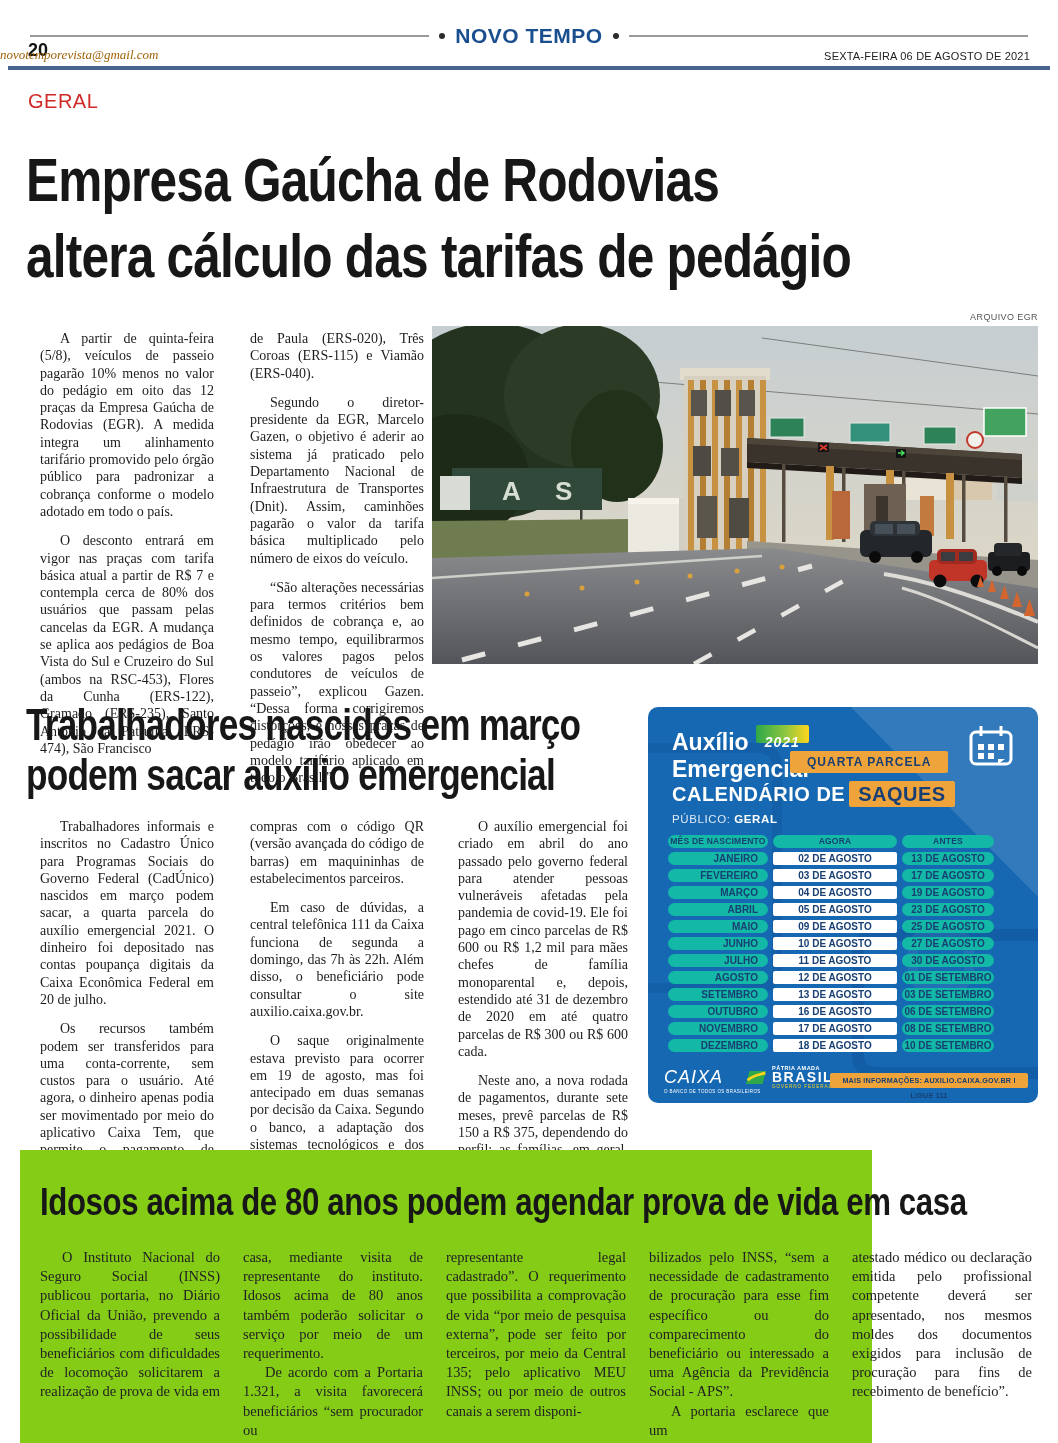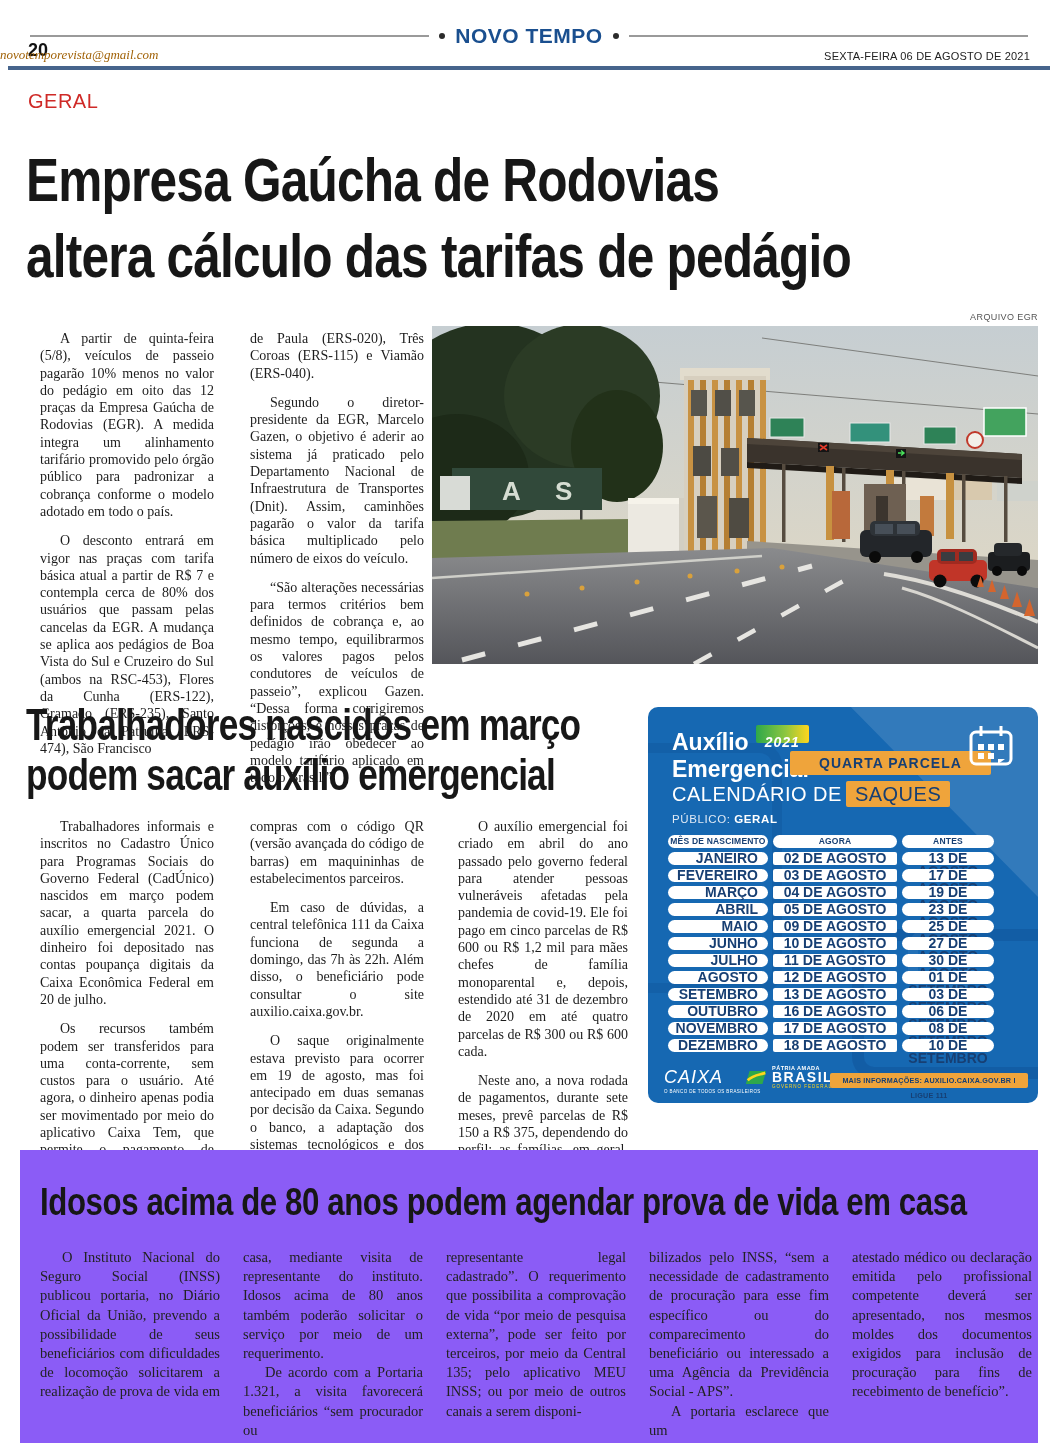--- a/index.html
+++ b/index.html
@@ -41,44 +41,44 @@
 
   
   .info{position:absolute;left:648px;top:707px;width:390px;height:396px;background:#1668b2;border-radius:10px;overflow:hidden;color:#fff}
   .info::before{content:"";position:absolute;inset:0;background:rgba(255,255,255,.12);clip-path:polygon(52% 0,100% 0,100% 48%)}
   .pat{position:absolute;border-radius:22px;pointer-events:none}
   .pat1{left:-36px;top:36px;width:170px;height:250px;border:10px solid rgba(0,30,90,.10)}
   .pat2{right:-24px;bottom:24px;width:210px;height:150px;border:12px solid rgba(0,30,90,.14)}
   .pat3{right:64px;bottom:110px;width:66px;height:66px;border:10px solid rgba(255,255,255,.06)}
   .info-title{position:absolute;left:24px;top:18px;font-size:23px;line-height:27px;font-weight:bold}
   .badge-2021{display:inline-block;vertical-align:3px;margin-left:7px;padding:8px 9px;height:18px;line-height:18px;font-size:14px;font-style:italic;font-weight:bold;color:#fff;background:linear-gradient(90deg,#2ea84a,#8cc63f 55%,#ffd51e);border-radius:2px;letter-spacing:1px}
-  .badge-quarta{position:absolute;left:142px;top:44px;background:#efa43b;color:#173f73;font-weight:bold;font-size:14px;letter-spacing:1px;padding:4px 29px;border-radius:2px}
+  .badge-quarta{position:absolute;left:142px;top:44px;background:#efa43b;color:#173f73;font-weight:bold;font-size:12px;letter-spacing:1px;padding:4px 17px;border-radius:2px}
   .cal-icon{position:absolute;right:24px;top:18px}
-  .cal-title{position:absolute;left:24px;top:76px;font-size:20px;font-weight:normal;letter-spacing:.5px}
+  .cal-title{position:absolute;left:24px;top:76px;font-size:20px;font-weight:bold;letter-spacing:.5px}
   .cal-title .saques{background:#efa43b;color:#173f73;padding:2px 9px;margin-left:4px;border-radius:2px}
   .publico{position:absolute;left:24px;top:106px;font-size:11.5px;letter-spacing:.6px;color:#dfe9f5}
   .publico b{color:#fff}
   .tbl{position:absolute;left:20px;top:128px}
   .trow{display:grid;grid-template-columns:100px 124px 92px;column-gap:5px;margin-bottom:4px}
-  .cell{height:13px;line-height:13px;font-size:14px;font-weight:bold;color:#173f73;border-radius:7px;text-align:center}
-  .cell.orange{background:#ffffff}
+  .cell{height:13px;line-height:13px;font-size:10px;font-weight:bold;color:#173f73;border-radius:7px;text-align:center}
+  .cell.orange{background:#14b8a6}
   .cell.white{background:#fff;border-radius:2px}
   .cell.month{text-align:right;padding-right:10px}
   .trow.head .cell{font-size:8.5px;letter-spacing:.2px;text-align:center;padding-right:0}
   .caixa{position:absolute;left:16px;top:360px;color:#fff}
   .caixa .word{font-size:18px;font-weight:400;font-style:italic;letter-spacing:1px}
   .caixa .tag{font-size:4.5px;letter-spacing:.4px;margin-top:1px}
   .gov{position:absolute;left:96px;top:358px;display:flex;align-items:center;gap:4px}
   .gov .t1{font-size:5.5px;font-weight:bold;letter-spacing:.5px}
   .gov .t2{font-size:14px;font-weight:800;letter-spacing:1.5px;line-height:13px}
   .gov .t3{font-size:4.5px;color:#ffd51e;letter-spacing:1px}
   .info-badge{position:absolute;left:182px;top:366px;width:198px;height:15px;line-height:15px;background:#efa43b;color:#173f73;font-weight:bold;font-size:7.2px;text-align:center;letter-spacing:.2px;border-radius:2px}
 
   
-  .gray-box{position:absolute;left:20px;top:1150px;width:1018px;height:293px;background:#8b5cf6}
+  .gray-box{position:absolute;left:20px;top:1150px;width:852px;height:293px;background:#84cc16}
   .col3{position:absolute;top:98px;width:180px;font-family:"Liberation Serif",serif;font-size:14.5px;line-height:19.2px;text-align:justify;color:#222}
   .col3 p.ind{text-indent:22px}
   .g1{left:20px}.g2{left:223px}.g3{left:426px}.g4{left:629px}.g5{left:832px}
 </style>
 </head>
 <body>
 
 <div class="page">
 
   <div class="masthead">

